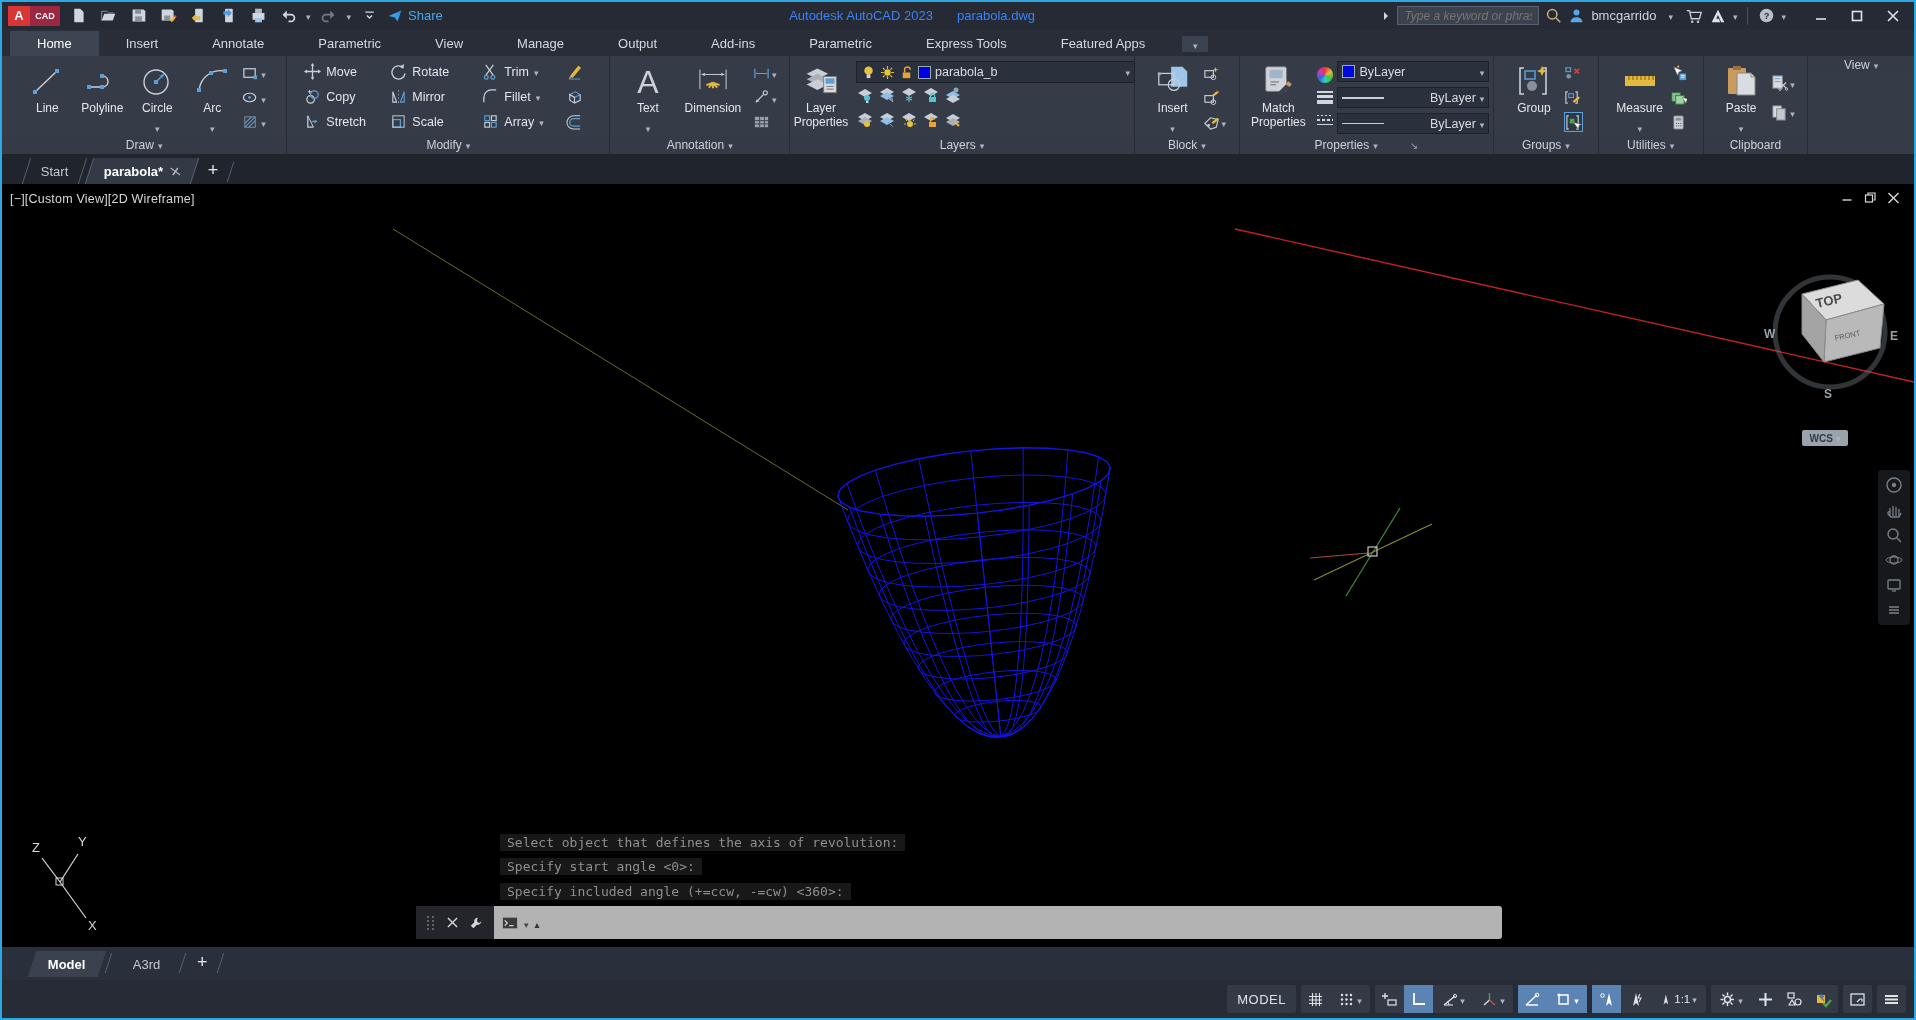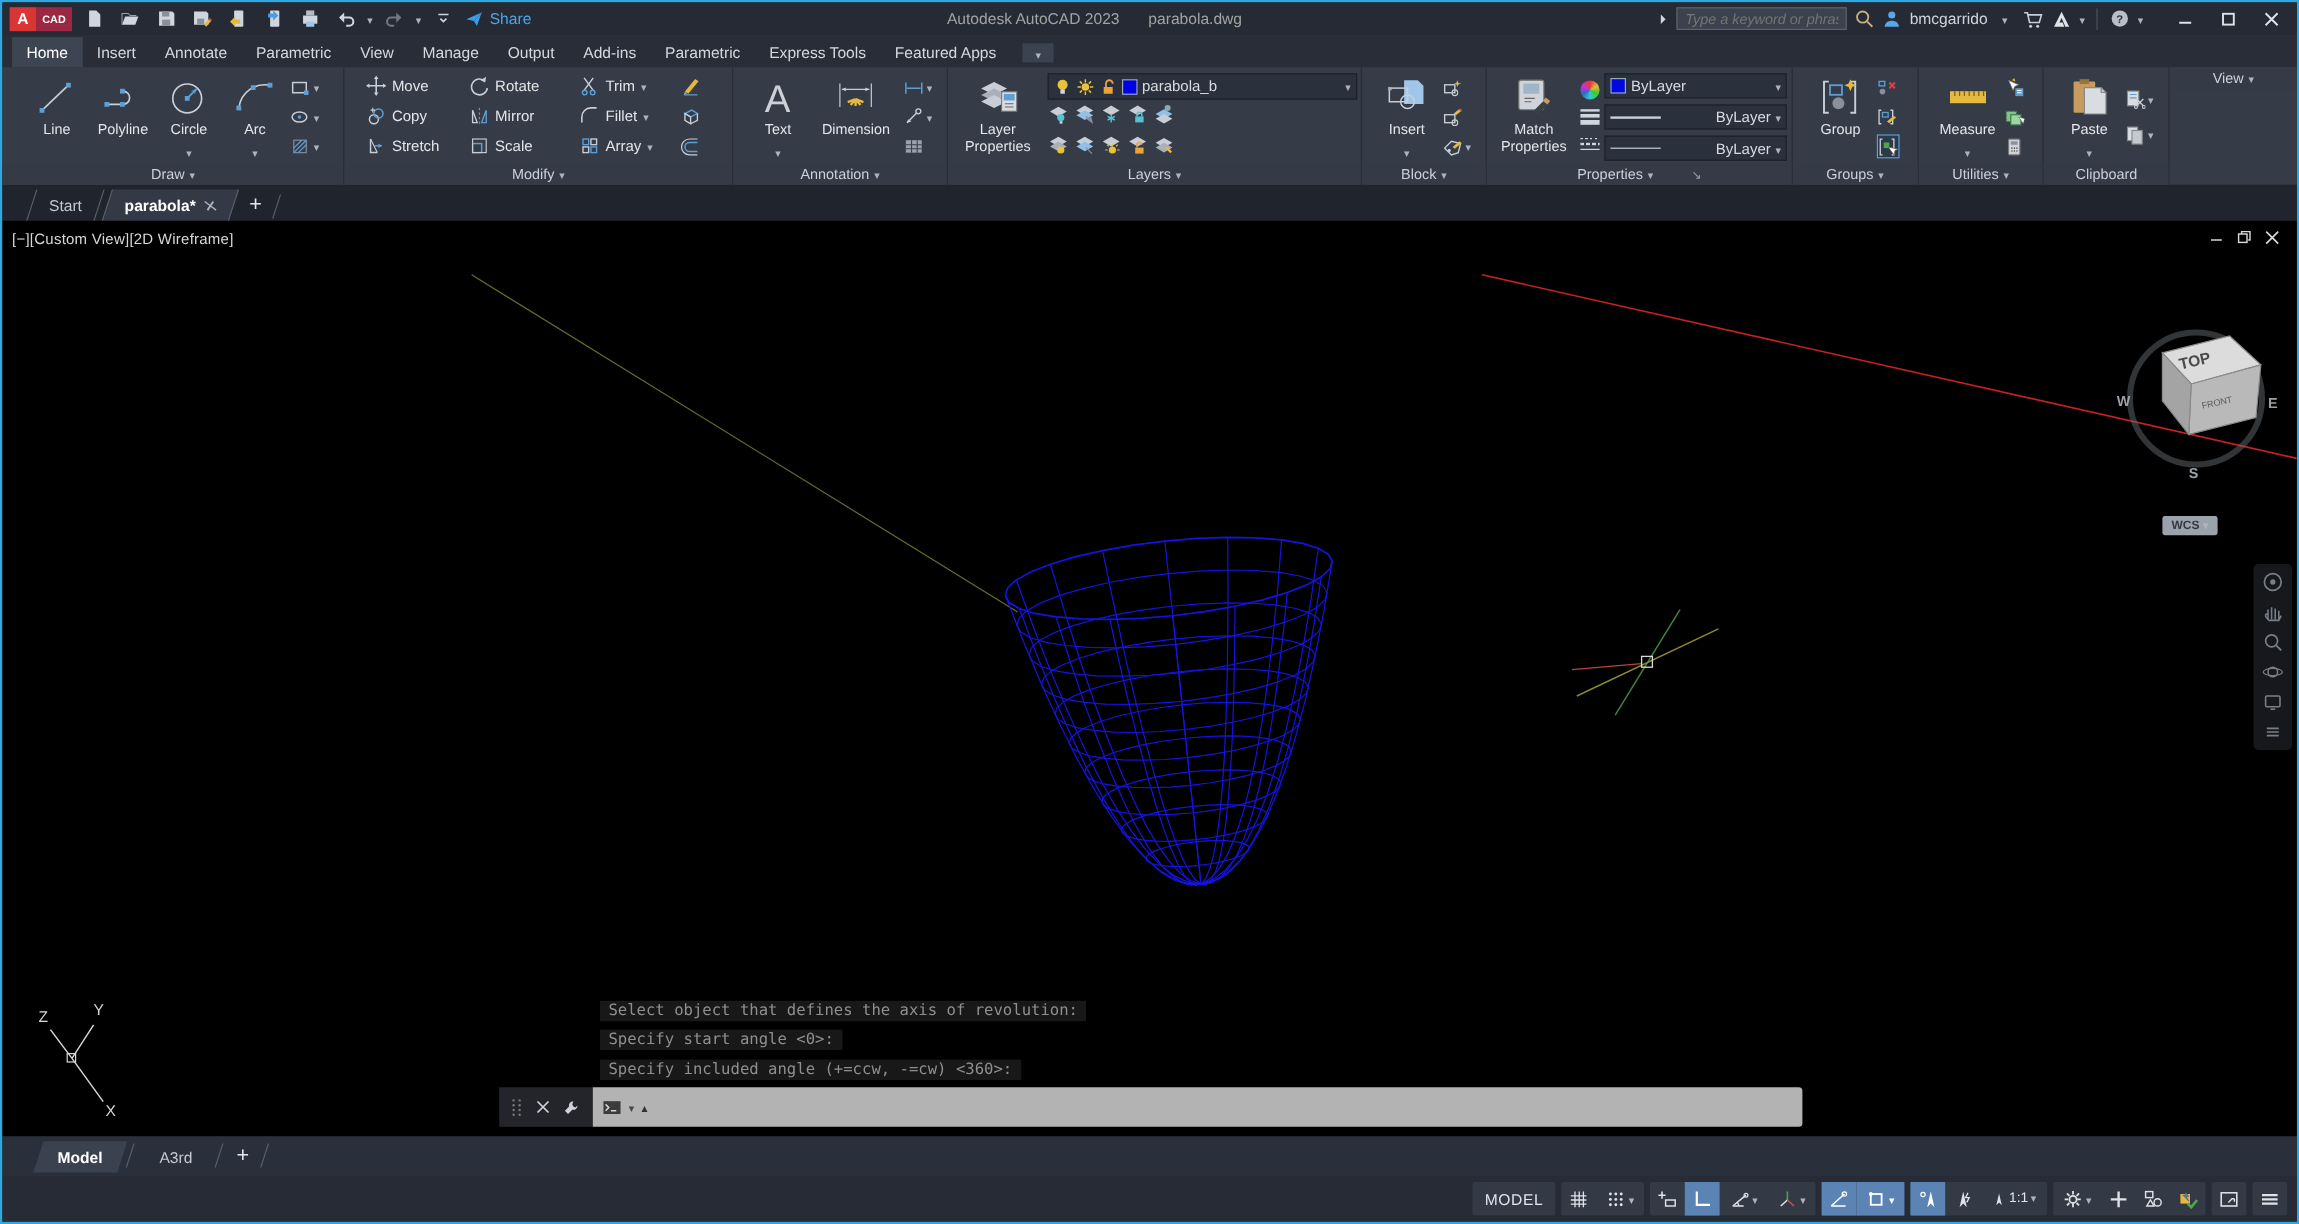--- a/index.html
+++ b/index.html
@@ -9,26 +9,26 @@
   .dexp::before{content:"↘";font-size:10px;color:#98a0aa}
   
   #titlebar{height:27px;display:flex;align-items:center;background:#252a35;color:#cfd4db;font-size:13px;padding:0 6px;gap:6px}
   .logo{display:flex;height:20px}
   .logo .la{background:#d93535;color:#fff;font-weight:bold;width:22px;display:flex;align-items:center;justify-content:center;font-size:13px}
   .logo .lcad{background:#9c2743;color:#fff;font-weight:bold;width:30px;display:flex;align-items:center;justify-content:center;font-size:9px}
   .qbtn{width:24px;height:22px;display:flex;align-items:center;justify-content:center}
   .qbtn svg{width:17px;height:17px}
   .tbspacer{flex:1}
   .share{color:#4aa6e8;display:flex;align-items:center;gap:5px}
-  .apptitle{color:#a3a3a3}
+  .apptitle{color:#3b82f6}
   .searchbox{width:142px;height:19px;background:#3b424e;border:1px solid #5a6270;color:#9aa2ad;font-style:italic;font-size:12px;padding:0 6px;outline:none}
   .winbtn{width:30px;height:22px;display:flex;align-items:center;justify-content:center}
   
   #tabrow{height:27px;background:#282d38;display:flex;align-items:flex-end;padding-left:8px;font-size:13px;color:#d5d9de}
-  .rtab{padding:5px 12px;cursor:default}
+  .rtab{padding:5px 27px;cursor:default}
   .rtab.active{background:#3d4452;color:#fff}
   .ropts{margin-left:10px;margin-bottom:4px;background:#3b4350;width:26px;height:16px;display:flex;align-items:center;justify-content:center}
   
   #ribbon{height:98px;background:#353c48;display:flex}
   .panel{display:flex;flex-direction:column;border-right:1px solid #272c35;height:100%}
   .pbody{flex:1;display:flex;justify-content:center;align-items:stretch;padding:3px 3px 0 3px;gap:3px}
   .plabel{height:18px;display:flex;align-items:center;justify-content:center;gap:4px;color:#ccd1d8;font-size:12px;background:#343b47}
   .bigbtn{display:flex;flex-direction:column;align-items:center;justify-content:flex-start;padding-top:3px;gap:2px;min-width:52px}
   .bigbtn .blabel{font-size:12px;color:#e3e6ea;text-align:center;line-height:1.15}
   .bicon{height:38px;display:flex;align-items:center;justify-content:center}
@@ -470,21 +470,21 @@
                 <polygon points="4,16 16,10 28,16 16,22" fill="#aab0b9"></polygon>
                 <polygon points="4,22 16,16 28,22 16,28" fill="#c9ced6"></polygon>
                 <rect x="23" y="13" width="14" height="18" fill="#d9dde2" stroke="#777"></rect>
                 <rect x="25" y="15" width="10" height="6" fill="#5c9fd4"></rect>
                 <path d="M26 24h8M26 27h8" stroke="#666"></path>
               </svg>
             </div>
           <span class="blabel">Layer Properties</span>
         </div>
         <div style="display:flex;flex-direction:column;justify-content:flex-start;padding-top:2px">
-          <div class="combo" style="width:258px">
+          <div class="combo" style="width:279px">
             <svg width="15" height="15" viewBox="0 0 16 16">
                 <circle cx="8" cy="6" r="4.5" fill="#e8c33a"></circle>
                 <rect x="6" y="10" width="4" height="4" fill="#cfd6de"></rect>
               </svg>
             <svg width="15" height="15" viewBox="0 0 16 16">
                 <circle cx="8" cy="8" r="3.4" fill="#e8c33a"></circle>
                 <path d="M8 1v3M8 12v3M1 8h3M12 8h3M3 3l2 2M13 3l-2 2M3 13l2-2M13 13l-2-2" stroke="#e8c33a" stroke-width="1.3"></path>
               </svg>
             <svg width="15" height="15" viewBox="0 0 16 16">
                 <rect x="4" y="8" width="8" height="6" fill="#e8a33a"></rect>

